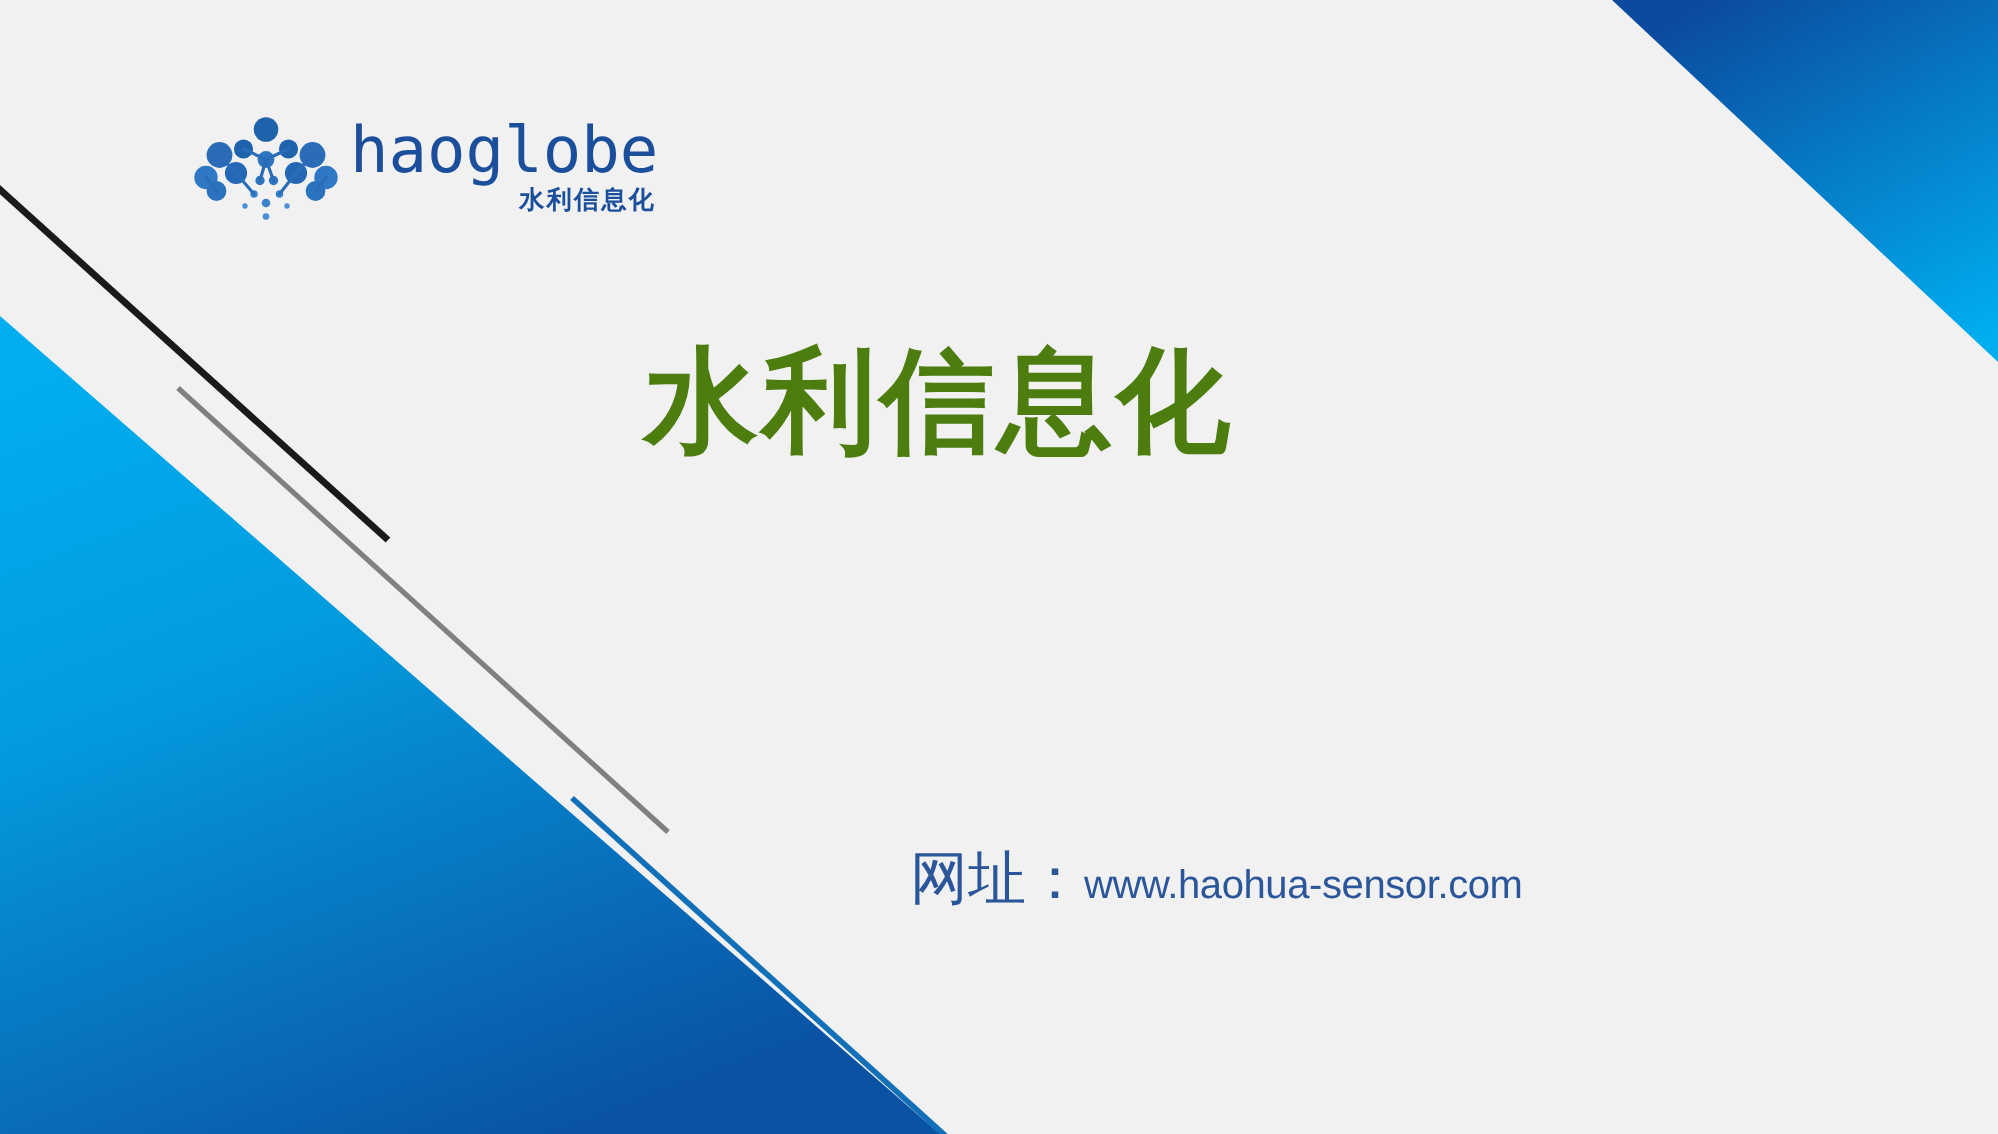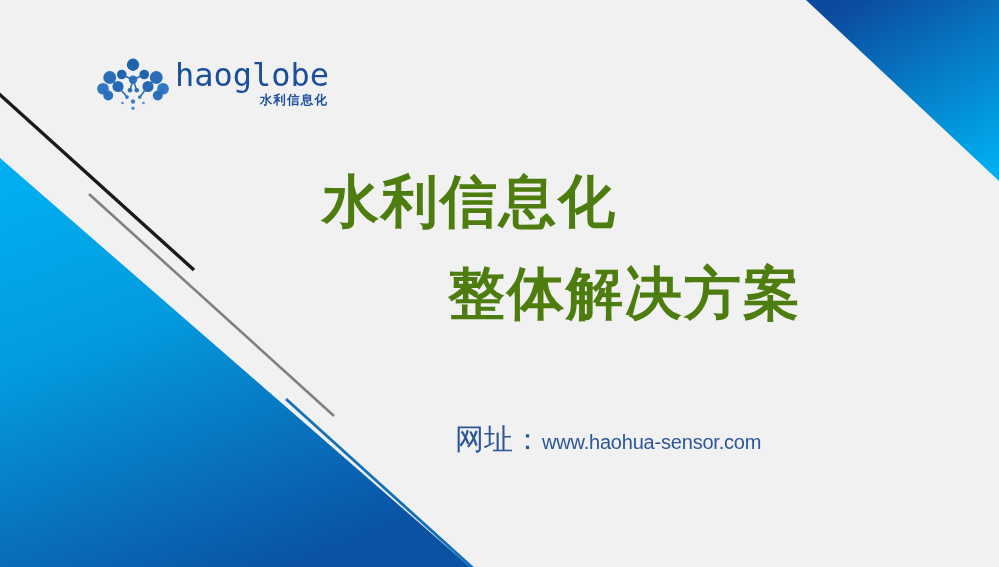--- a/index.html
+++ b/index.html
@@ -180,19 +180,18 @@
       </g>
     </svg>
 
     <div id="logo-text">
       <div id="logo-wordmark">haoglobe</div>
       <div id="logo-sub">水利信息化</div>
     </div>
   </div>
 
   <div class="title-line" id="title-1">水利信息化</div>
-  <div class="title-line" id="title-2">整体解决方案</div>
 
   <div id="website">
     <span class="cn">网址：</span><span class="url">www.haohua-sensor.com</span>
   </div>
 
 </div>
 
 </body></html>

